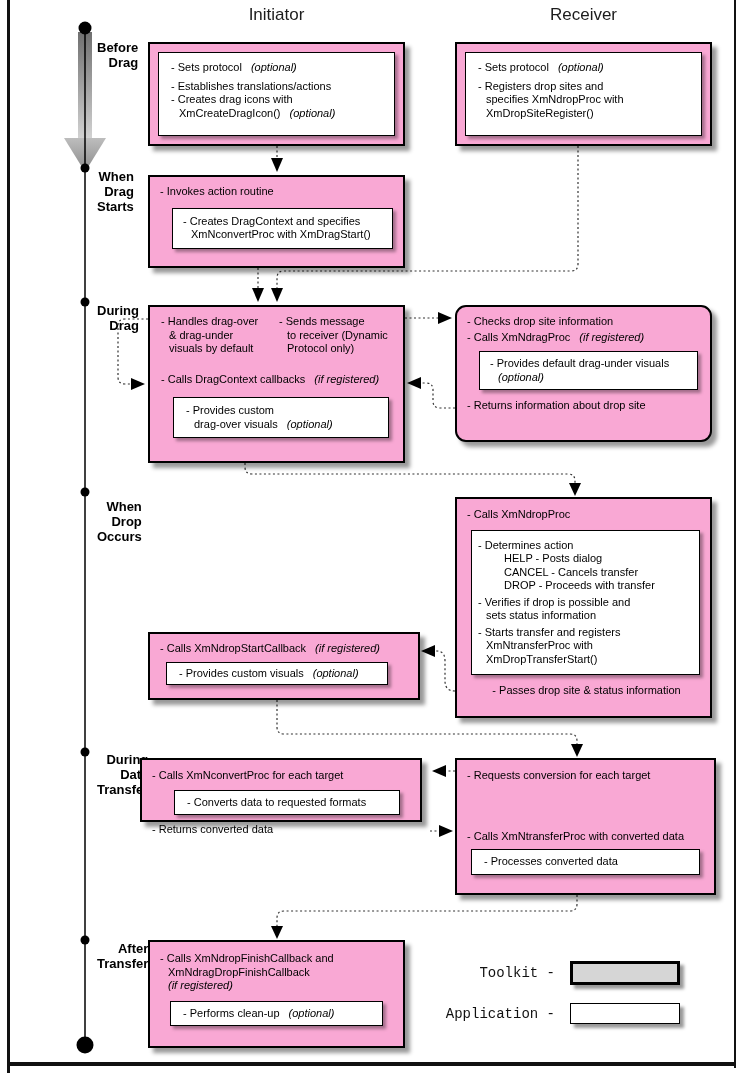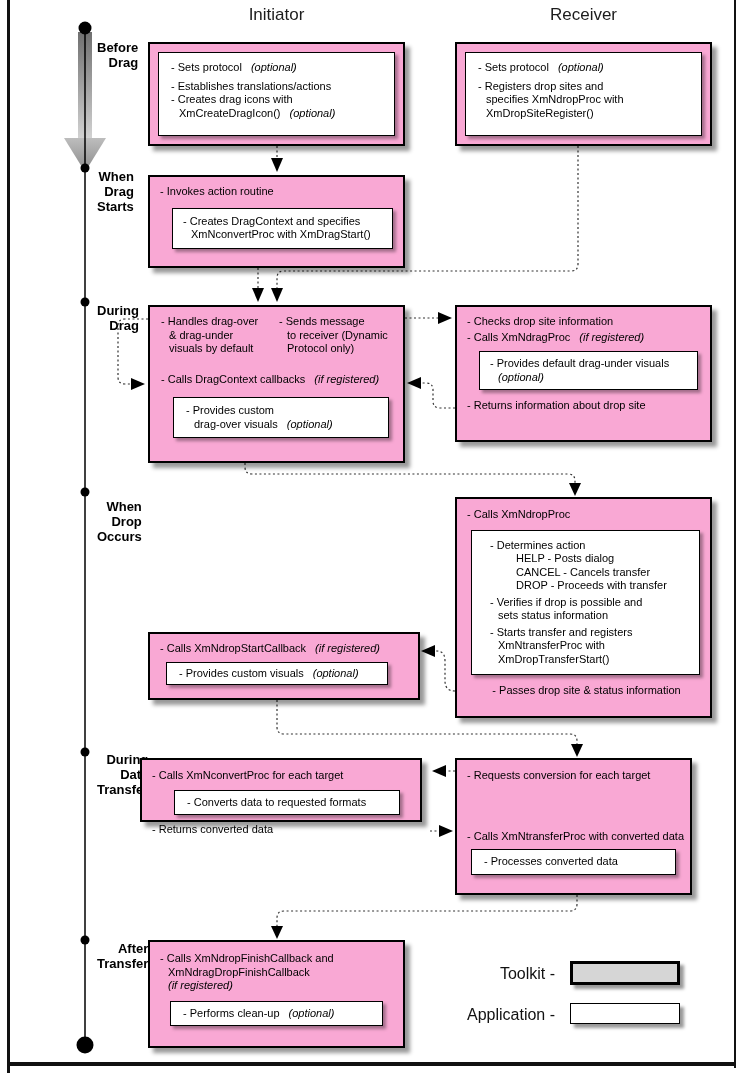--- a/index.html
+++ b/index.html
@@ -19,21 +19,21 @@
   .inner { background:#fff; border:1px solid #000; box-shadow:3px 3px 3px rgba(0,0,0,0.35); }
   .ln { line-height:13.5px; white-space:nowrap; }
   .gap { margin-top:5px; }
   .ind { padding-left:8px; }
   .ind2 { padding-left:26px; }
   .nt { font-style:italic; margin-left:9px; }
   .nti { font-style:italic; }
 
   .cols { display:flex; }
 
-  .legend-label { position:absolute; width:130px; text-align:right; font-size:16px; color:#111; z-index:2; }
+  .legend-label { position:absolute; width:130px; text-align:right; font-size:14px; color:#111; z-index:2;font-family:Liberation Mono, monospace; }
   .swatch { position:absolute; width:110px; z-index:2; }
   .swatch.toolkit { height:24px; background:#d6d6d6; border:3px solid #000; box-shadow:4px 4px 3px rgba(0,0,0,0.4); }
   .swatch.application { height:21px; background:#fff; border:1px solid #000; box-shadow:4px 4px 3px rgba(0,0,0,0.4); }
 </style>
 </head>
 <body>
 
 <div id="stage">
 
   <div class="frame" style="left:7px; top:0; width:3px; height:1073px;"></div>
@@ -165,33 +165,33 @@
         <div class="ln ind">Protocol  only)</div>
       </div>
     </div>
     <div class="ln" style="margin-top:17px;"><span>- Calls DragContext callbacks</span><span class="nt">(if registered)</span></div>
     <div class="inner" style="margin:11px 10px 0 12px; padding:6px 4px 6px 12px;">
       <div class="ln">- Provides custom</div>
       <div class="ln ind"><span>drag-over visuals</span><span class="nt">(optional)</span></div>
     </div>
   </div>
 
-  <div class="box" style="left:455px; top:305px; width:257px; height:137px; padding:8px 4px 0 10px;">
+  <div class="box" style="left:455px; top:305px; width:257px; height:137px; padding:8px 4px 0 10px;border-radius:11px;">
     <div class="ln">- Checks drop site information</div>
     <div class="ln" style="margin-top:2px;"><span>- Calls XmNdragProc</span><span class="nt">(if registered)</span></div>
     <div class="inner" style="margin:7px 8px 0 12px; padding:5px 4px 5px 10px;">
       <div class="ln">- Provides default drag-under visuals</div>
       <div class="ln ind nti">(optional)</div>
     </div>
     <div class="ln" style="margin-top:9px;">- Returns information about drop site</div>
   </div>
 
   <div class="box" style="left:455px; top:497px; width:257px; height:221px; padding:9px 4px 0 10px;">
     <div class="ln">- Calls XmNdropProc</div>
-    <div class="inner" style="margin:8px 6px 8px 4px; padding:8px 2px 8px 18px;">
+    <div class="inner" style="margin:8px 6px 8px 4px; padding:8px 2px 8px 6px;">
       <div class="ln">- Determines action</div>
       <div class="ln ind2">HELP - Posts dialog</div>
       <div class="ln ind2">CANCEL - Cancels transfer</div>
       <div class="ln ind2">DROP - Proceeds with transfer</div>
       <div class="ln" style="margin-top:3px;">- Verifies if drop is possible and</div>
       <div class="ln ind">sets status information</div>
       <div class="ln" style="margin-top:3px;">- Starts transfer and registers</div>
       <div class="ln ind">XmNtransferProc with</div>
       <div class="ln ind">XmDropTransferStart()</div>
     </div>
@@ -206,21 +206,21 @@
   </div>
 
   <div class="box" style="left:140px; top:758px; width:282px; height:64px; padding:9px 4px 0 10px;">
     <div class="ln">- Calls XmNconvertProc for each target</div>
     <div class="inner" style="margin:7px 16px 0 22px; padding:5px 4px 5px 12px;">
       <div class="ln">- Converts data to requested formats</div>
     </div>
     <div class="ln" style="margin-top:8px;">- Returns converted data</div>
   </div>
 
-  <div class="box" style="left:455px; top:758px; width:237px; height:137px; padding:9px 2px 0 10px;">
+  <div class="box" style="left:455px; top:758px; width:261px; height:137px; padding:9px 2px 0 10px;">
     <div class="ln">- Requests conversion for each target</div>
     <div class="ln" style="margin-top:47px;">- Calls XmNtransferProc with converted data</div>
     <div class="inner" style="margin:6px 12px 0 4px; padding:5px 4px 5px 12px;">
       <div class="ln">- Processes converted data</div>
     </div>
   </div>
 
   <div class="box" style="left:148px; top:940px; width:257px; height:108px; padding:10px 4px 0 10px;">
     <div class="ln">- Calls XmNdropFinishCallback and</div>
     <div class="ln ind">XmNdragDropFinishCallback</div>

